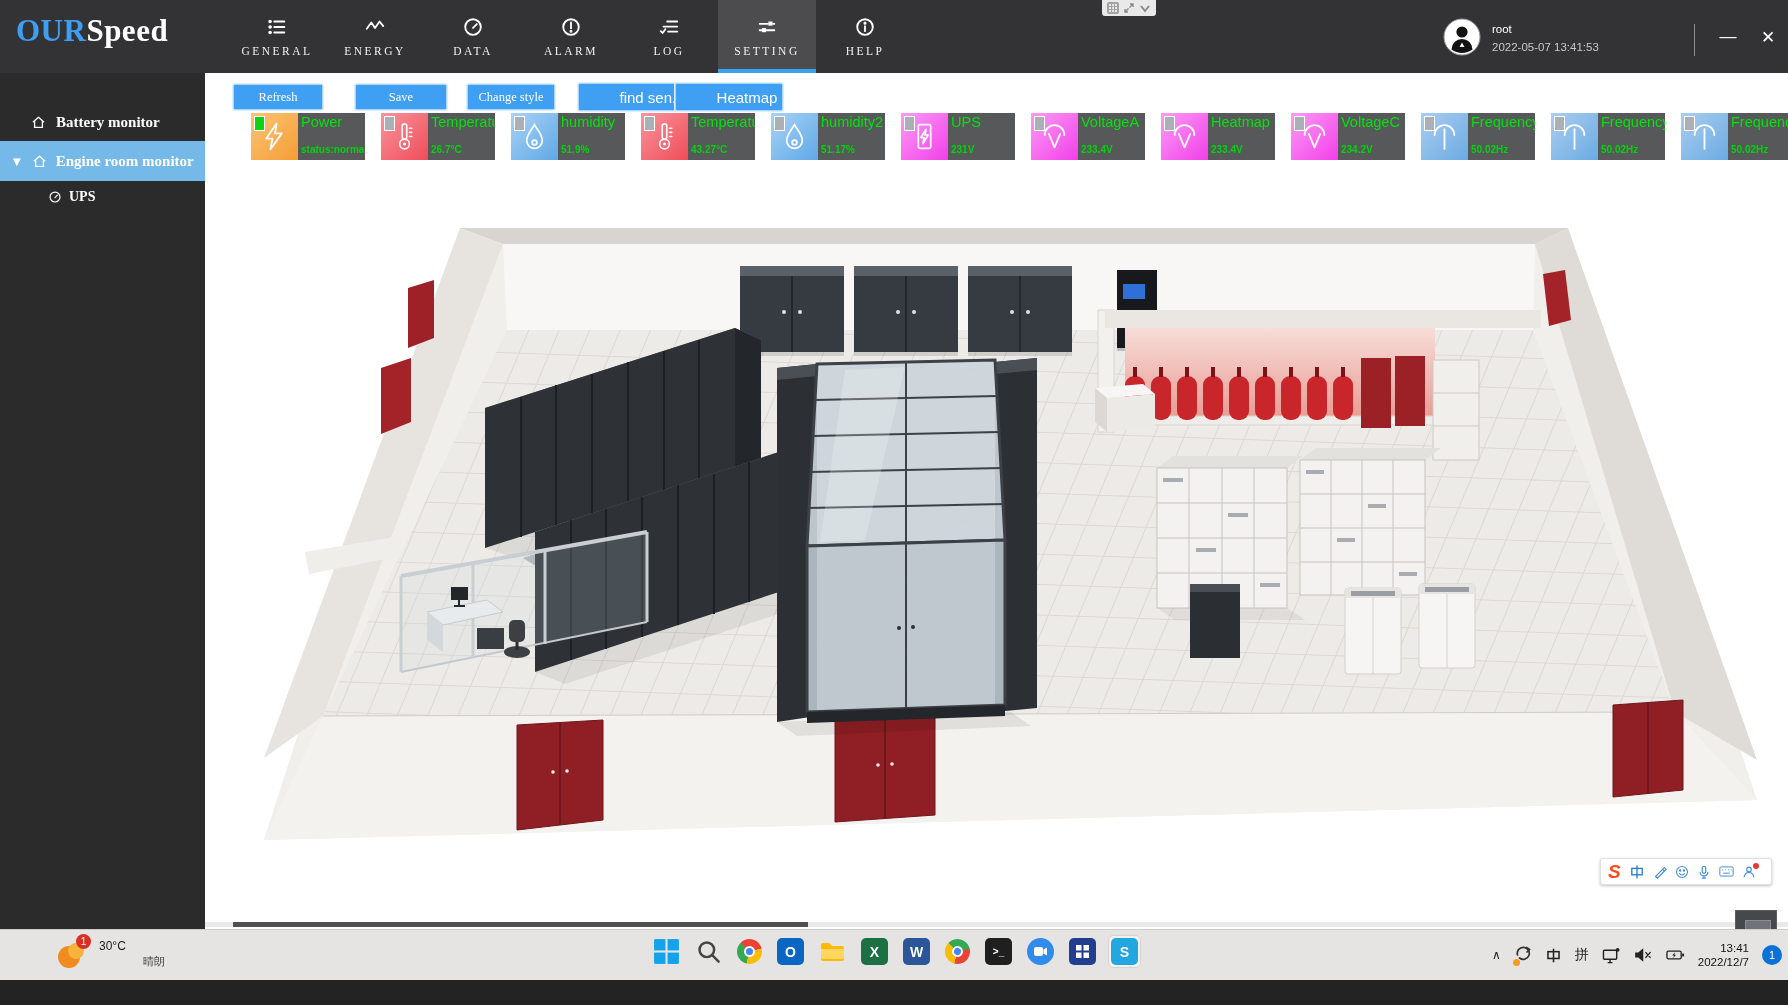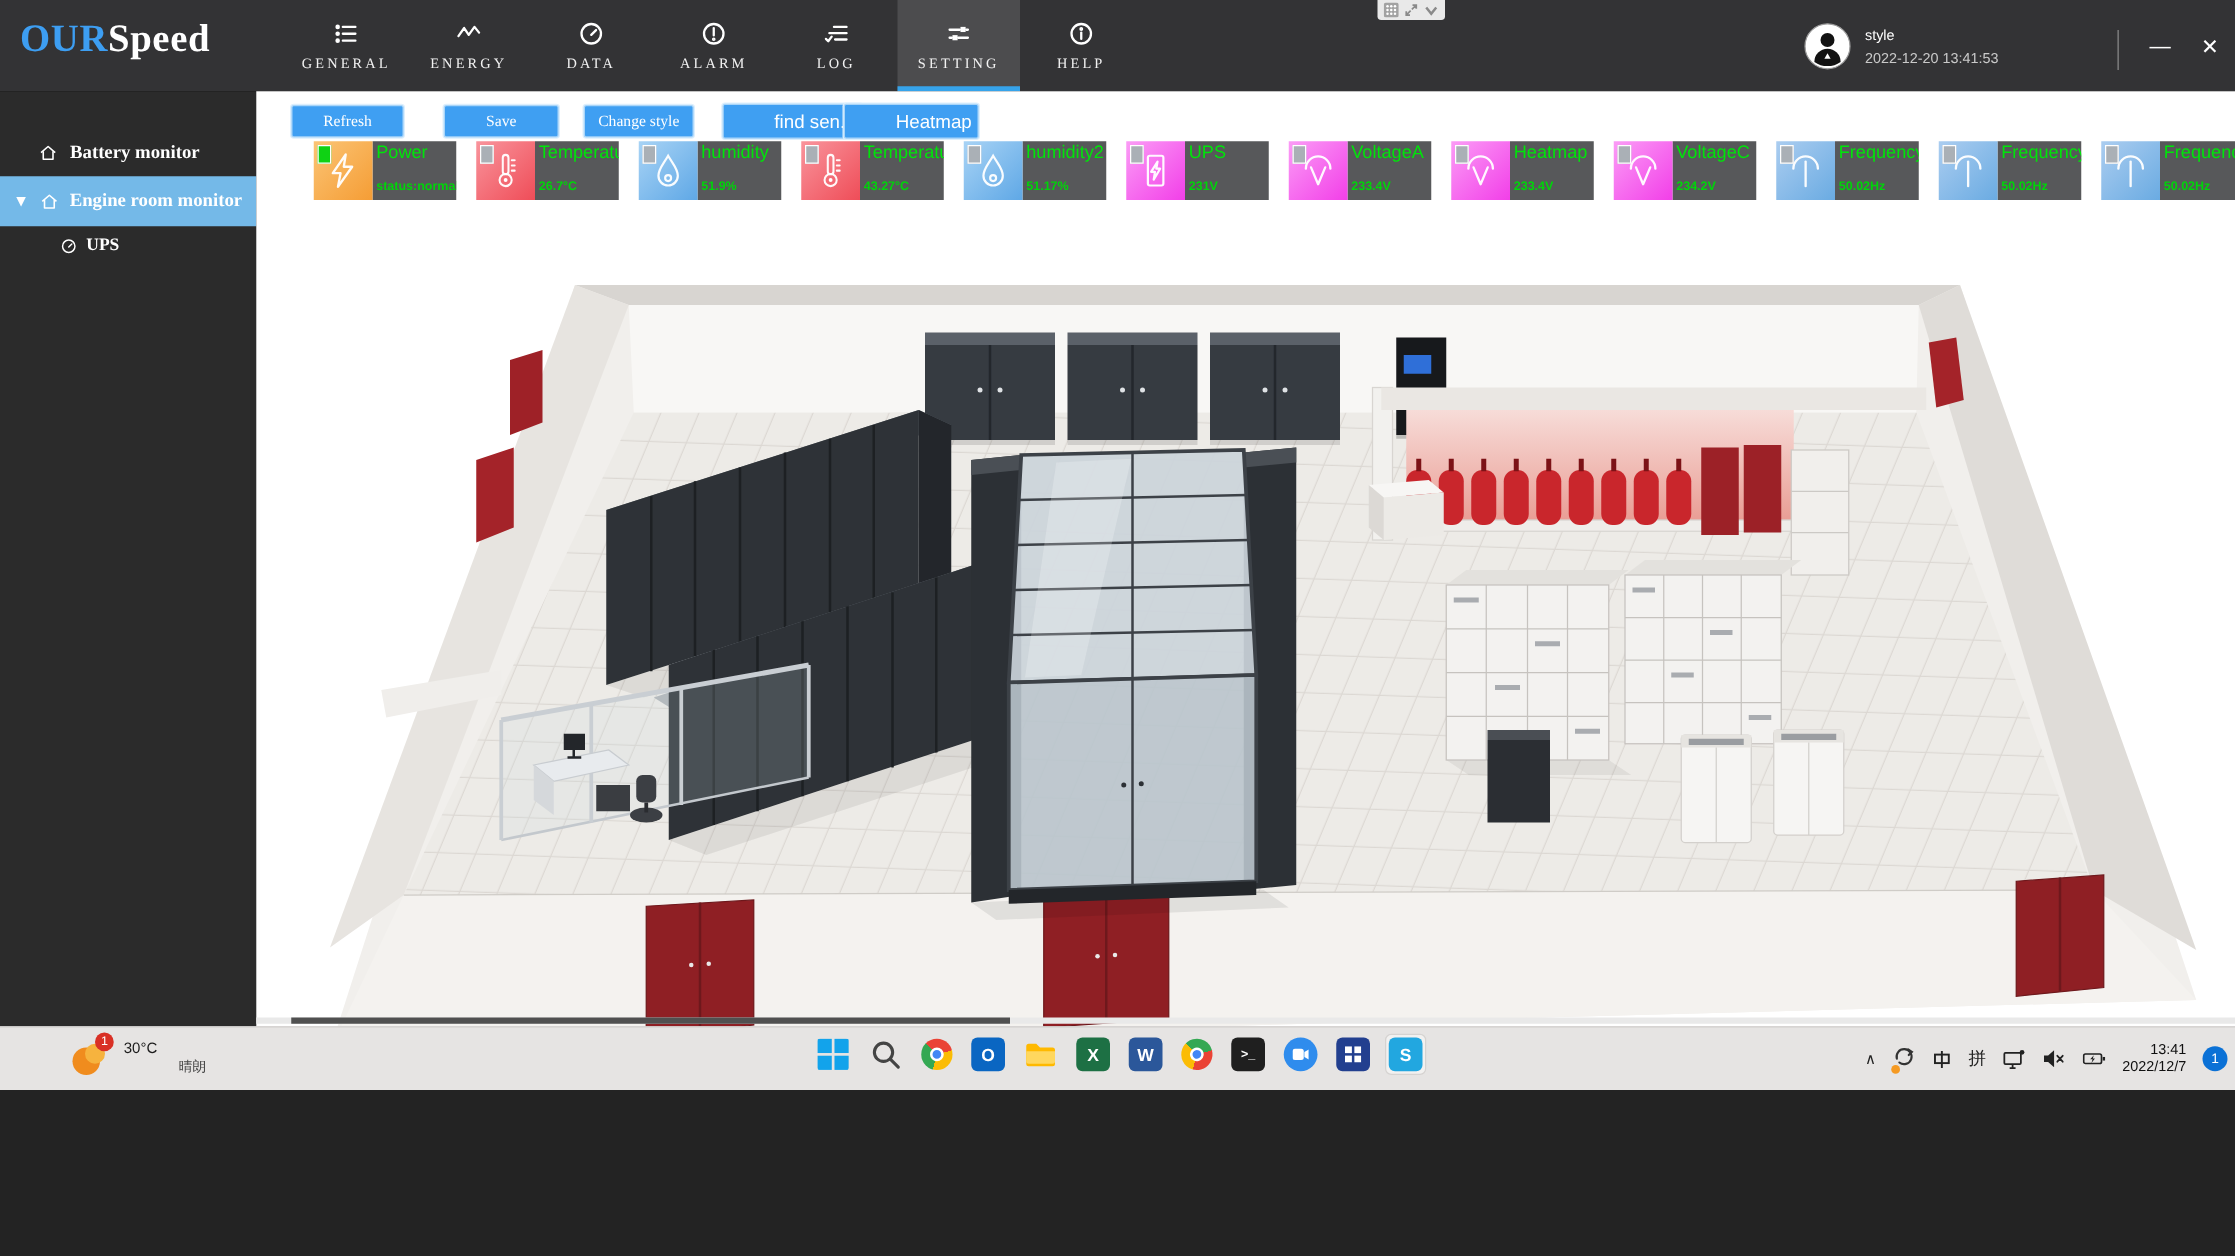--- a/index.html
+++ b/index.html
@@ -1,16 +1,16 @@
 <!DOCTYPE html>
 <html><head>
 <meta charset="utf-8">
 <style>
   html,body{margin:0;padding:0;background:#232323;}
-  .stage{position:relative;width:1788px;height:872px;overflow:hidden;background:#000000;
+  .stage{position:relative;width:1788px;height:980px;overflow:hidden;background:#000000;
          font-family:"Liberation Sans",sans-serif;}
   
   .header{position:absolute;left:0;top:0;width:1788px;height:73px;background:#333335;}
   .logo{position:absolute;left:16px;top:13px;font-family:"Liberation Serif",serif;
         font-size:31px;font-weight:bold;letter-spacing:.5px;}
   .logo .p1{color:#3d9ef2}.logo .p2{color:#fff}
   .nav{position:absolute;left:228px;top:0;height:73px;display:flex;justify-content:center;}
   .nav-item{width:98px;height:73px;box-sizing:border-box;display:flex;flex-direction:column;
             align-items:center;justify-content:center;gap:7px;color:#f2f2f2;cursor:pointer;}
   .nav-item .nlbl{font-family:"Liberation Serif",serif;font-size:11.5px;letter-spacing:2.5px;}
@@ -254,22 +254,22 @@
       <svg width="12" height="9" viewBox="0 0 12 9">
           <polyline points="2,2 6,7 10,2" stroke="#8a8a8a" stroke-width="2" fill="none"></polyline>
         </svg>
     </div>
     <svg class="avatar" viewBox="0 0 38 38">
       <circle cx="19" cy="19" r="18" fill="#fff" stroke="#9a9a9a"></circle>
       <circle cx="19" cy="14" r="5.6" fill="#121212"></circle>
       <path d="M8.5,31.5 a10.5,10.5 0 0 1 21,0 a18,18 0 0 1 -21,0 Z" fill="#121212"></path>
       <polygon points="19,24.5 21.5,29 16.5,29" fill="#fff"></polygon>
     </svg>
-    <div class="uname">style</div>
-    <div class="utime">2022-12-20 13:41:53</div>
+    <div class="uname">root</div>
+    <div class="utime">2022-05-07 13:41:53</div>
     <div class="wdiv"></div>
     <div class="wbtn" style="left:1710px">—</div>
     <div class="wbtn" style="left:1750px">✕</div>
   </div>
 
   <div class="sidebar">
     <div class="side-item si-batt">
       <svg width="17" height="17">
           <use href="#i-home"></use>
         </svg>

